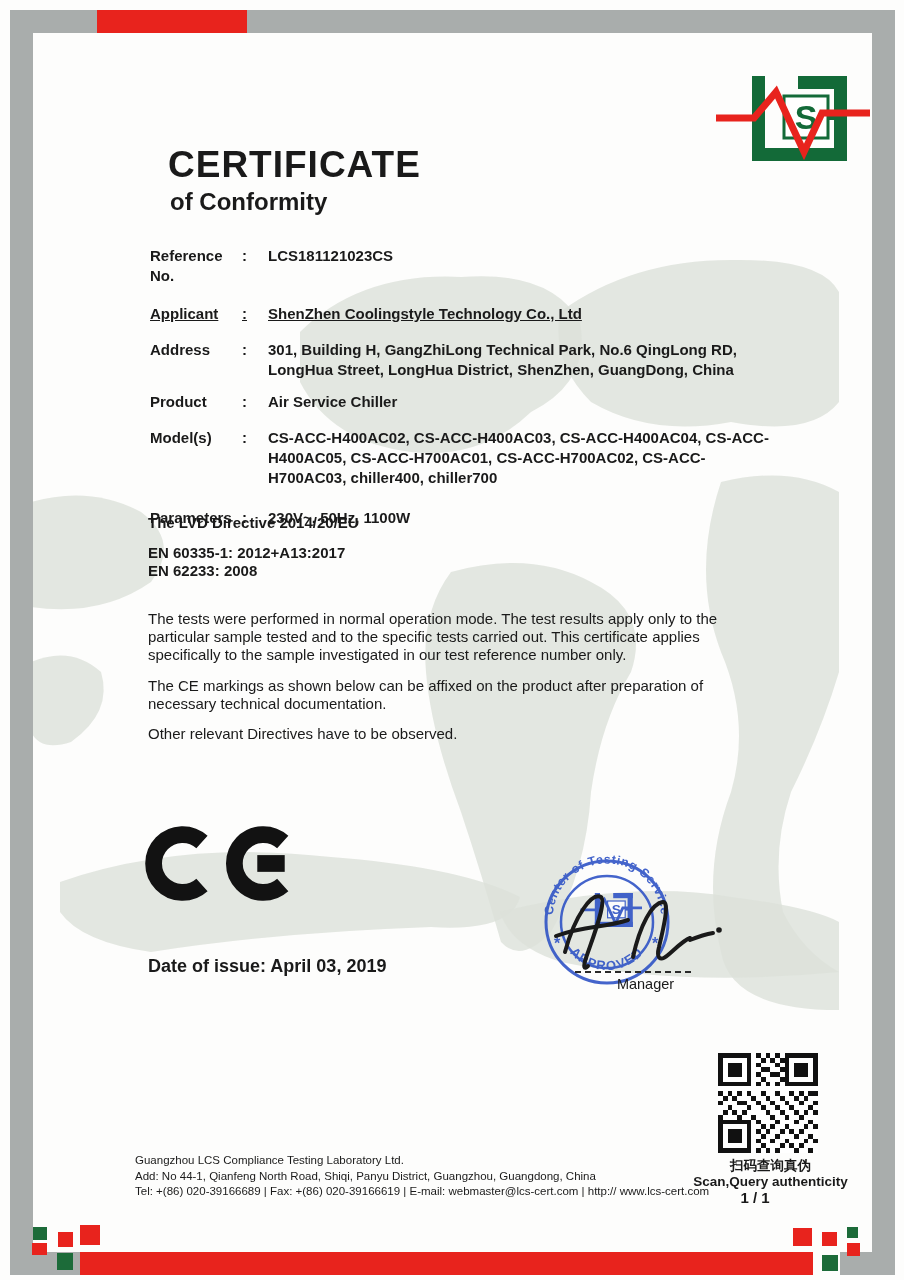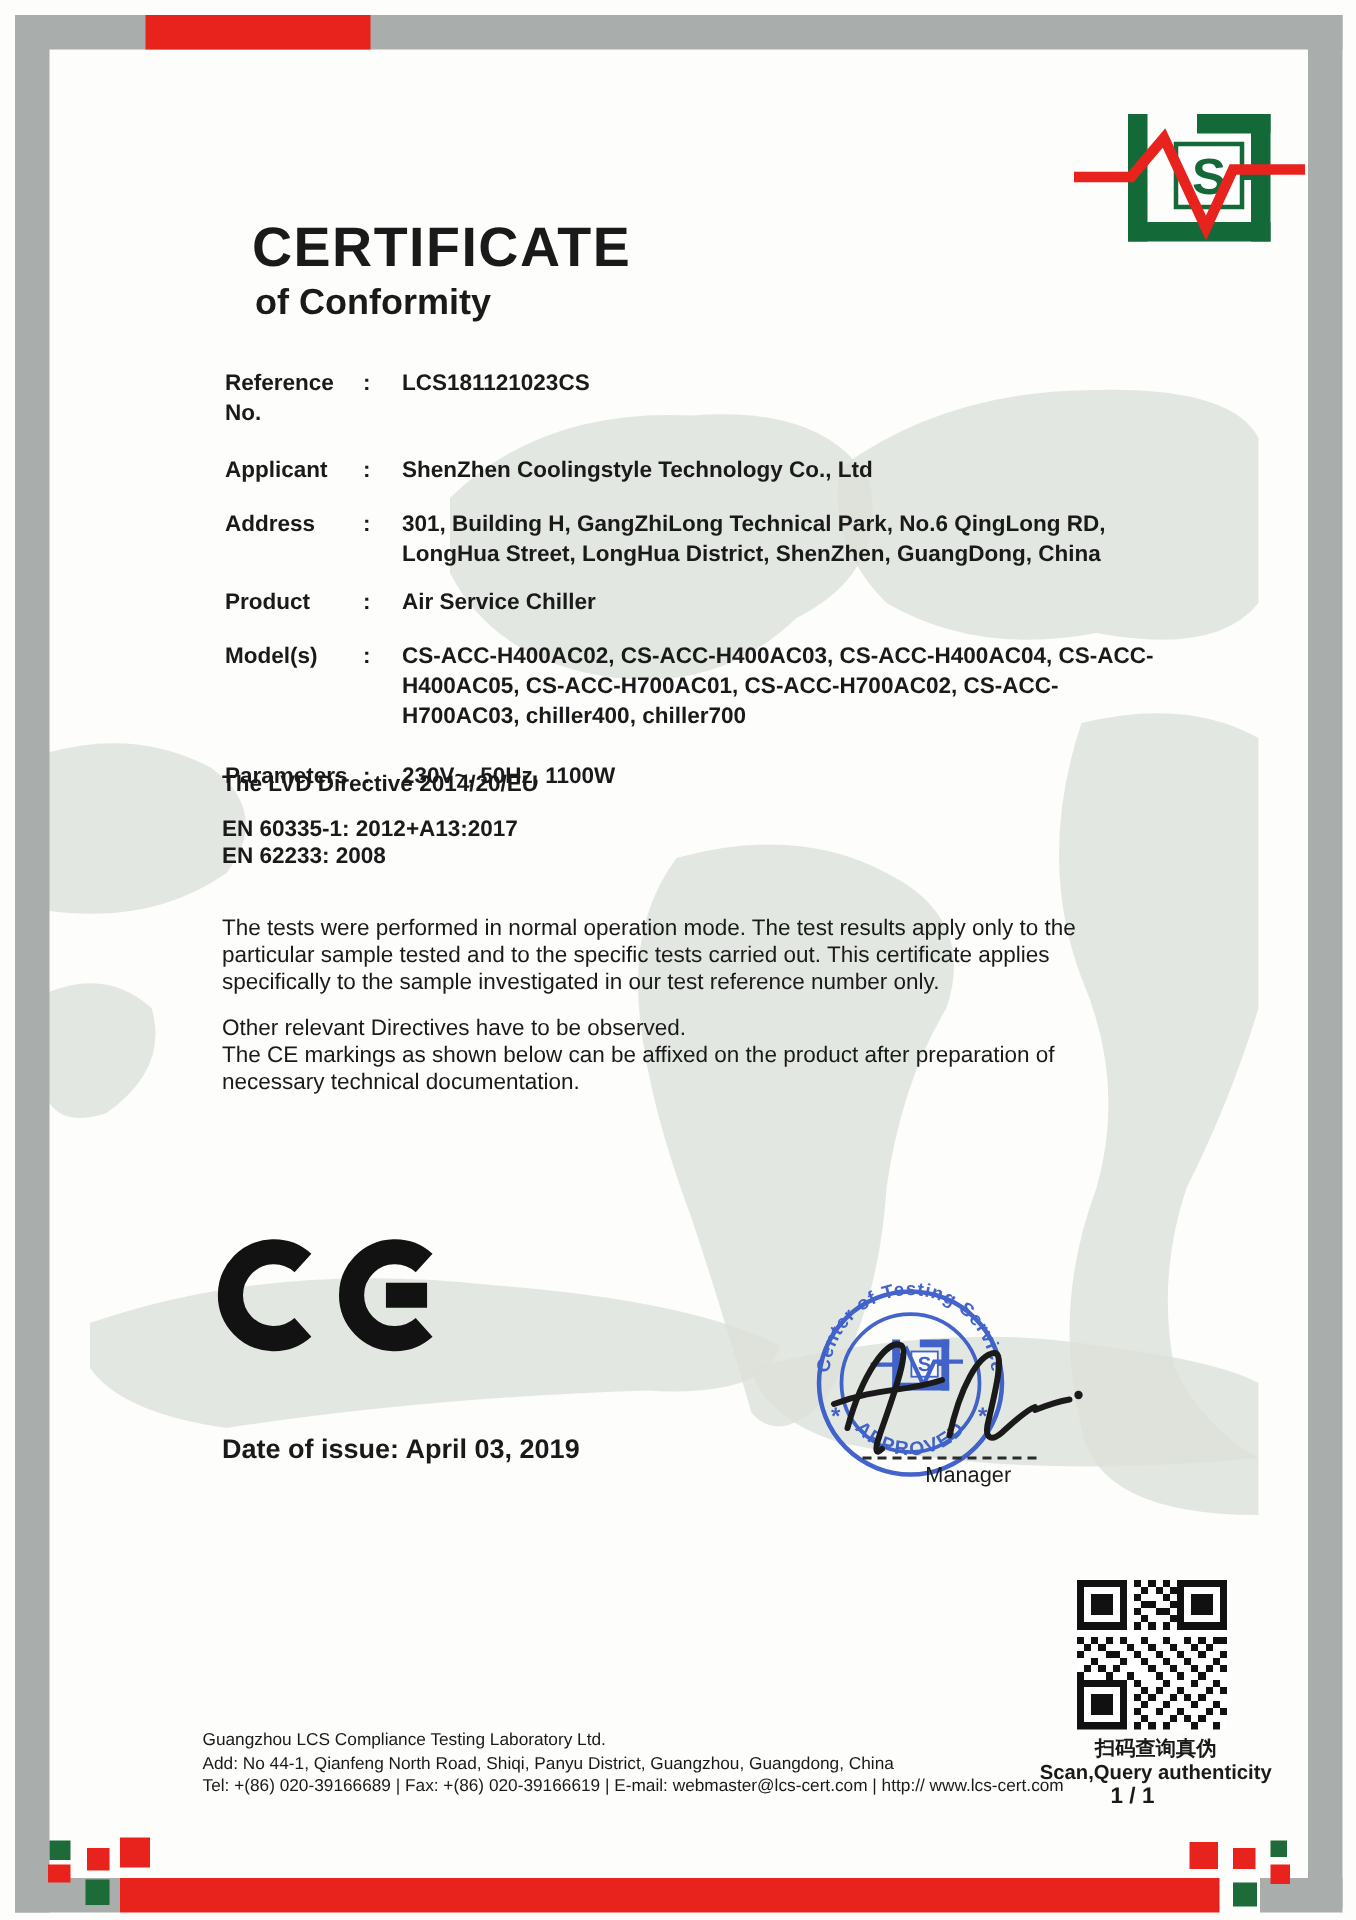--- a/index.html
+++ b/index.html
@@ -84,21 +84,21 @@
 
   <div class="abs title">CERTIFICATE</div>
   <div class="abs subtitle">of Conformity</div>
 
   <div class="abs fields">
     <div class="frow" style="margin-bottom:18px;">
       <span class="lbl">Reference No.</span>
       <span class="col">:</span>
       <span class="val" style="max-width:530px;">LCS181121023CS</span>
     </div>
-    <div class="frow" style="margin-bottom:16px;">
+    <div class="frow" style="margin-bottom:16px;text-decoration:underline;">
       <span class="lbl">Applicant</span>
       <span class="col">:</span>
       <span class="val" style="max-width:530px;">ShenZhen Coolingstyle Technology Co., Ltd</span>
     </div>
     <div class="frow" style="margin-bottom:12px;">
       <span class="lbl">Address</span>
       <span class="col">:</span>
       <span class="val" style="max-width:527px;">301, Building H, GangZhiLong Technical Park, No.6 QingLong RD, LongHua Street, LongHua District, ShenZhen, GuangDong, China</span>
     </div>
     <div class="frow" style="margin-bottom:16px;">
@@ -116,22 +116,22 @@
       <span class="col">:</span>
       <span class="val" style="max-width:530px;">230V~, 50Hz, 1100W</span>
     </div>
   </div>
 
   <div class="abs body-text">
     <p class="bold" style="margin-bottom:12px;">The LVD Directive 2014/20/EU</p>
     <p class="bold">EN 60335-1: 2012+A13:2017</p>
     <p class="bold" style="margin-bottom:30px;">EN 62233: 2008</p>
     <p style="margin-bottom:13px;max-width:585px;">The tests were performed in normal operation mode. The test results apply only to the particular sample tested and to the specific tests carried out. This certificate applies specifically to the sample investigated in our test reference number only.</p>
+    <p style="margin-bottom:12px;max-width:585px;">The CE markings as shown below can be affixed on the product after preparation of necessary technical documentation.</p>
     <p>Other relevant Directives have to be observed.</p>
-    <p style="margin-bottom:12px;max-width:585px;">The CE markings as shown below can be affixed on the product after preparation of necessary technical documentation.</p>
   </div>
 
   <svg class="abs" style="left:143px;top:812px;z-index:2;" width="160" height="106" viewBox="0 0 210 110">
     <g stroke="#121212" stroke-width="22" fill="none">
       <path d="M77.4 24.8 A38 38 0 1 0 77.4 81.2"></path>
       <path d="M183.4 24.8 A38 38 0 1 0 183.4 81.2"></path>
       <line x1="150" y1="53" x2="186" y2="53"></line>
     </g>
   </svg>
 

